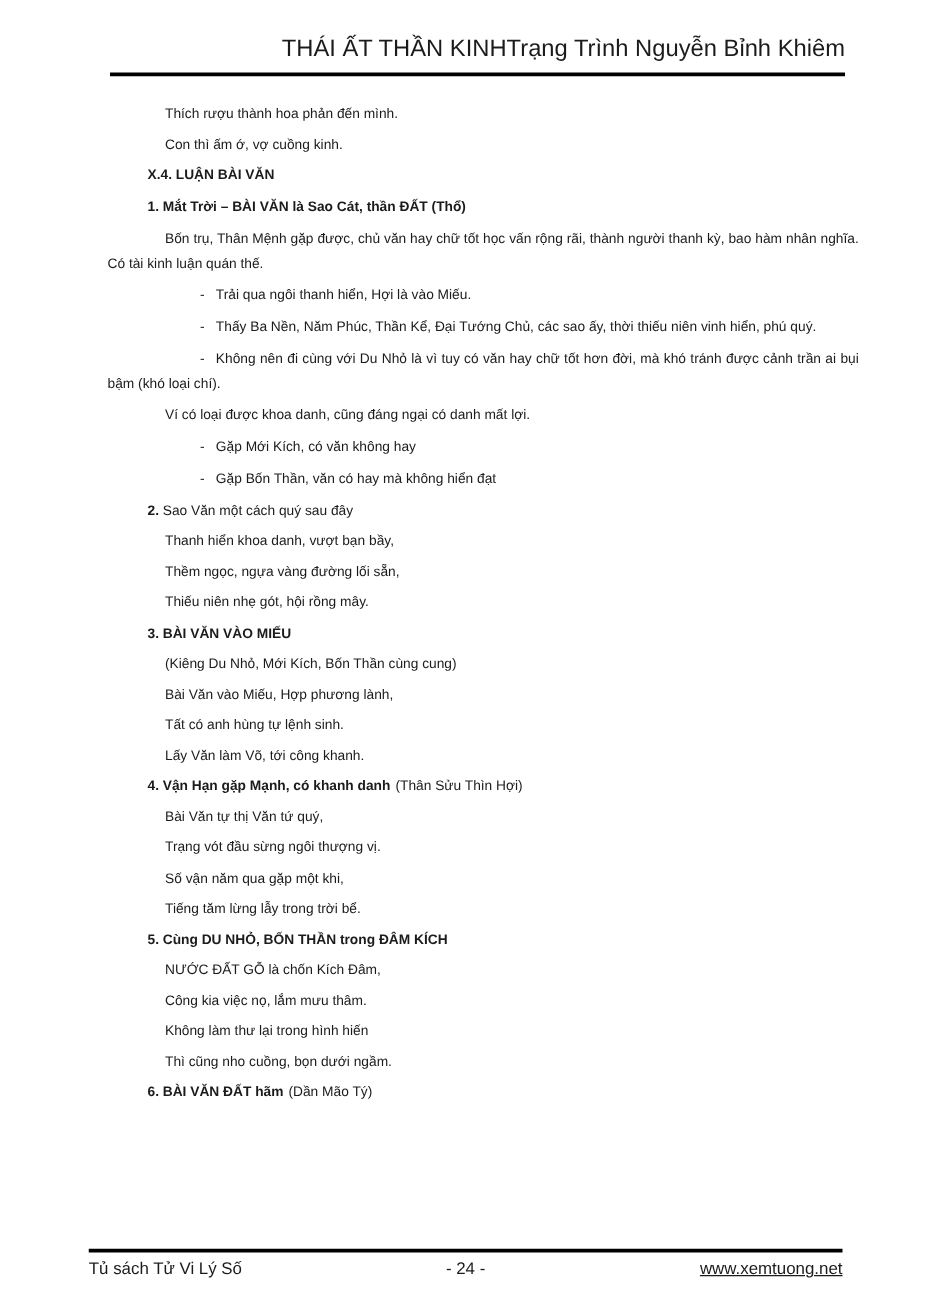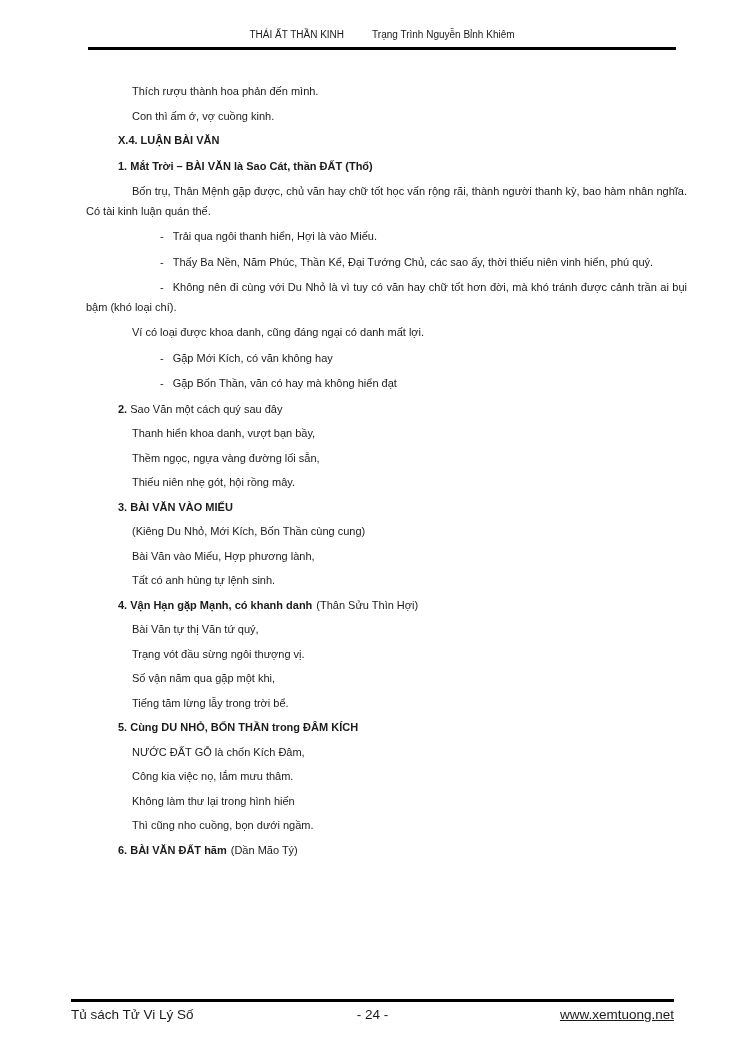--- a/index.html
+++ b/index.html
@@ -12,26 +12,25 @@
     color: #1b1b1b;
     overflow: hidden;
   }
   
   .header {
     position: absolute;
     left: 88px;
     right: 68px;
     top: 29px;
     display: flex;
-    justify-content: center;
+    justify-content: flex-end;
     align-items: flex-end;
-    font-size: 10px;
+    font-size: 19px;
     padding-bottom: 7px;
     border-bottom: 3px solid #000;
-    gap: 28px;
   }
   
   .content {
     position: absolute;
     left: 86px;
     right: 57px;
     top: 82px;
     font-size: 11px;
     line-height: 19.5px;
   }
@@ -112,20 +111,21 @@
     <div class="line verse">Thanh hiển khoa danh, vượt bạn bầy,</div>
     <div class="line verse">Thềm ngọc, ngựa vàng đường lối sẵn,</div>
     <div class="line verse">Thiếu niên nhẹ gót, hội rồng mây.</div>
 
     <div class="line numline">
       <span class="num">3.</span><span class="b">BÀI VĂN VÀO MIẾU</span>
     </div>
     <div class="line verse">(Kiêng Du Nhỏ, Mới Kích, Bốn Thần cùng cung)</div>
     <div class="line verse">Bài Văn vào Miếu, Hợp phương lành,</div>
     <div class="line verse">Tất có anh hùng tự lệnh sinh.</div>
+    <div class="line verse">Lấy Văn làm Võ, tới công khanh.</div>
 
     <div class="line numline">
       <span class="num">4.</span><span class="b">Vận Hạn gặp Mạnh, có khanh danh</span><span class="sufx">(Thân Sửu Thìn Hợi)</span>
     </div>
     <div class="line verse">Bài Văn tự thị Văn tứ quý,</div>
     <div class="line verse">Trạng vót đầu sừng ngôi thượng vị.</div>
     <div class="line verse">Số vận năm qua gặp một khi,</div>
     <div class="line verse">Tiếng tăm lừng lẫy trong trời bể.</div>
 
     <div class="line numline">

